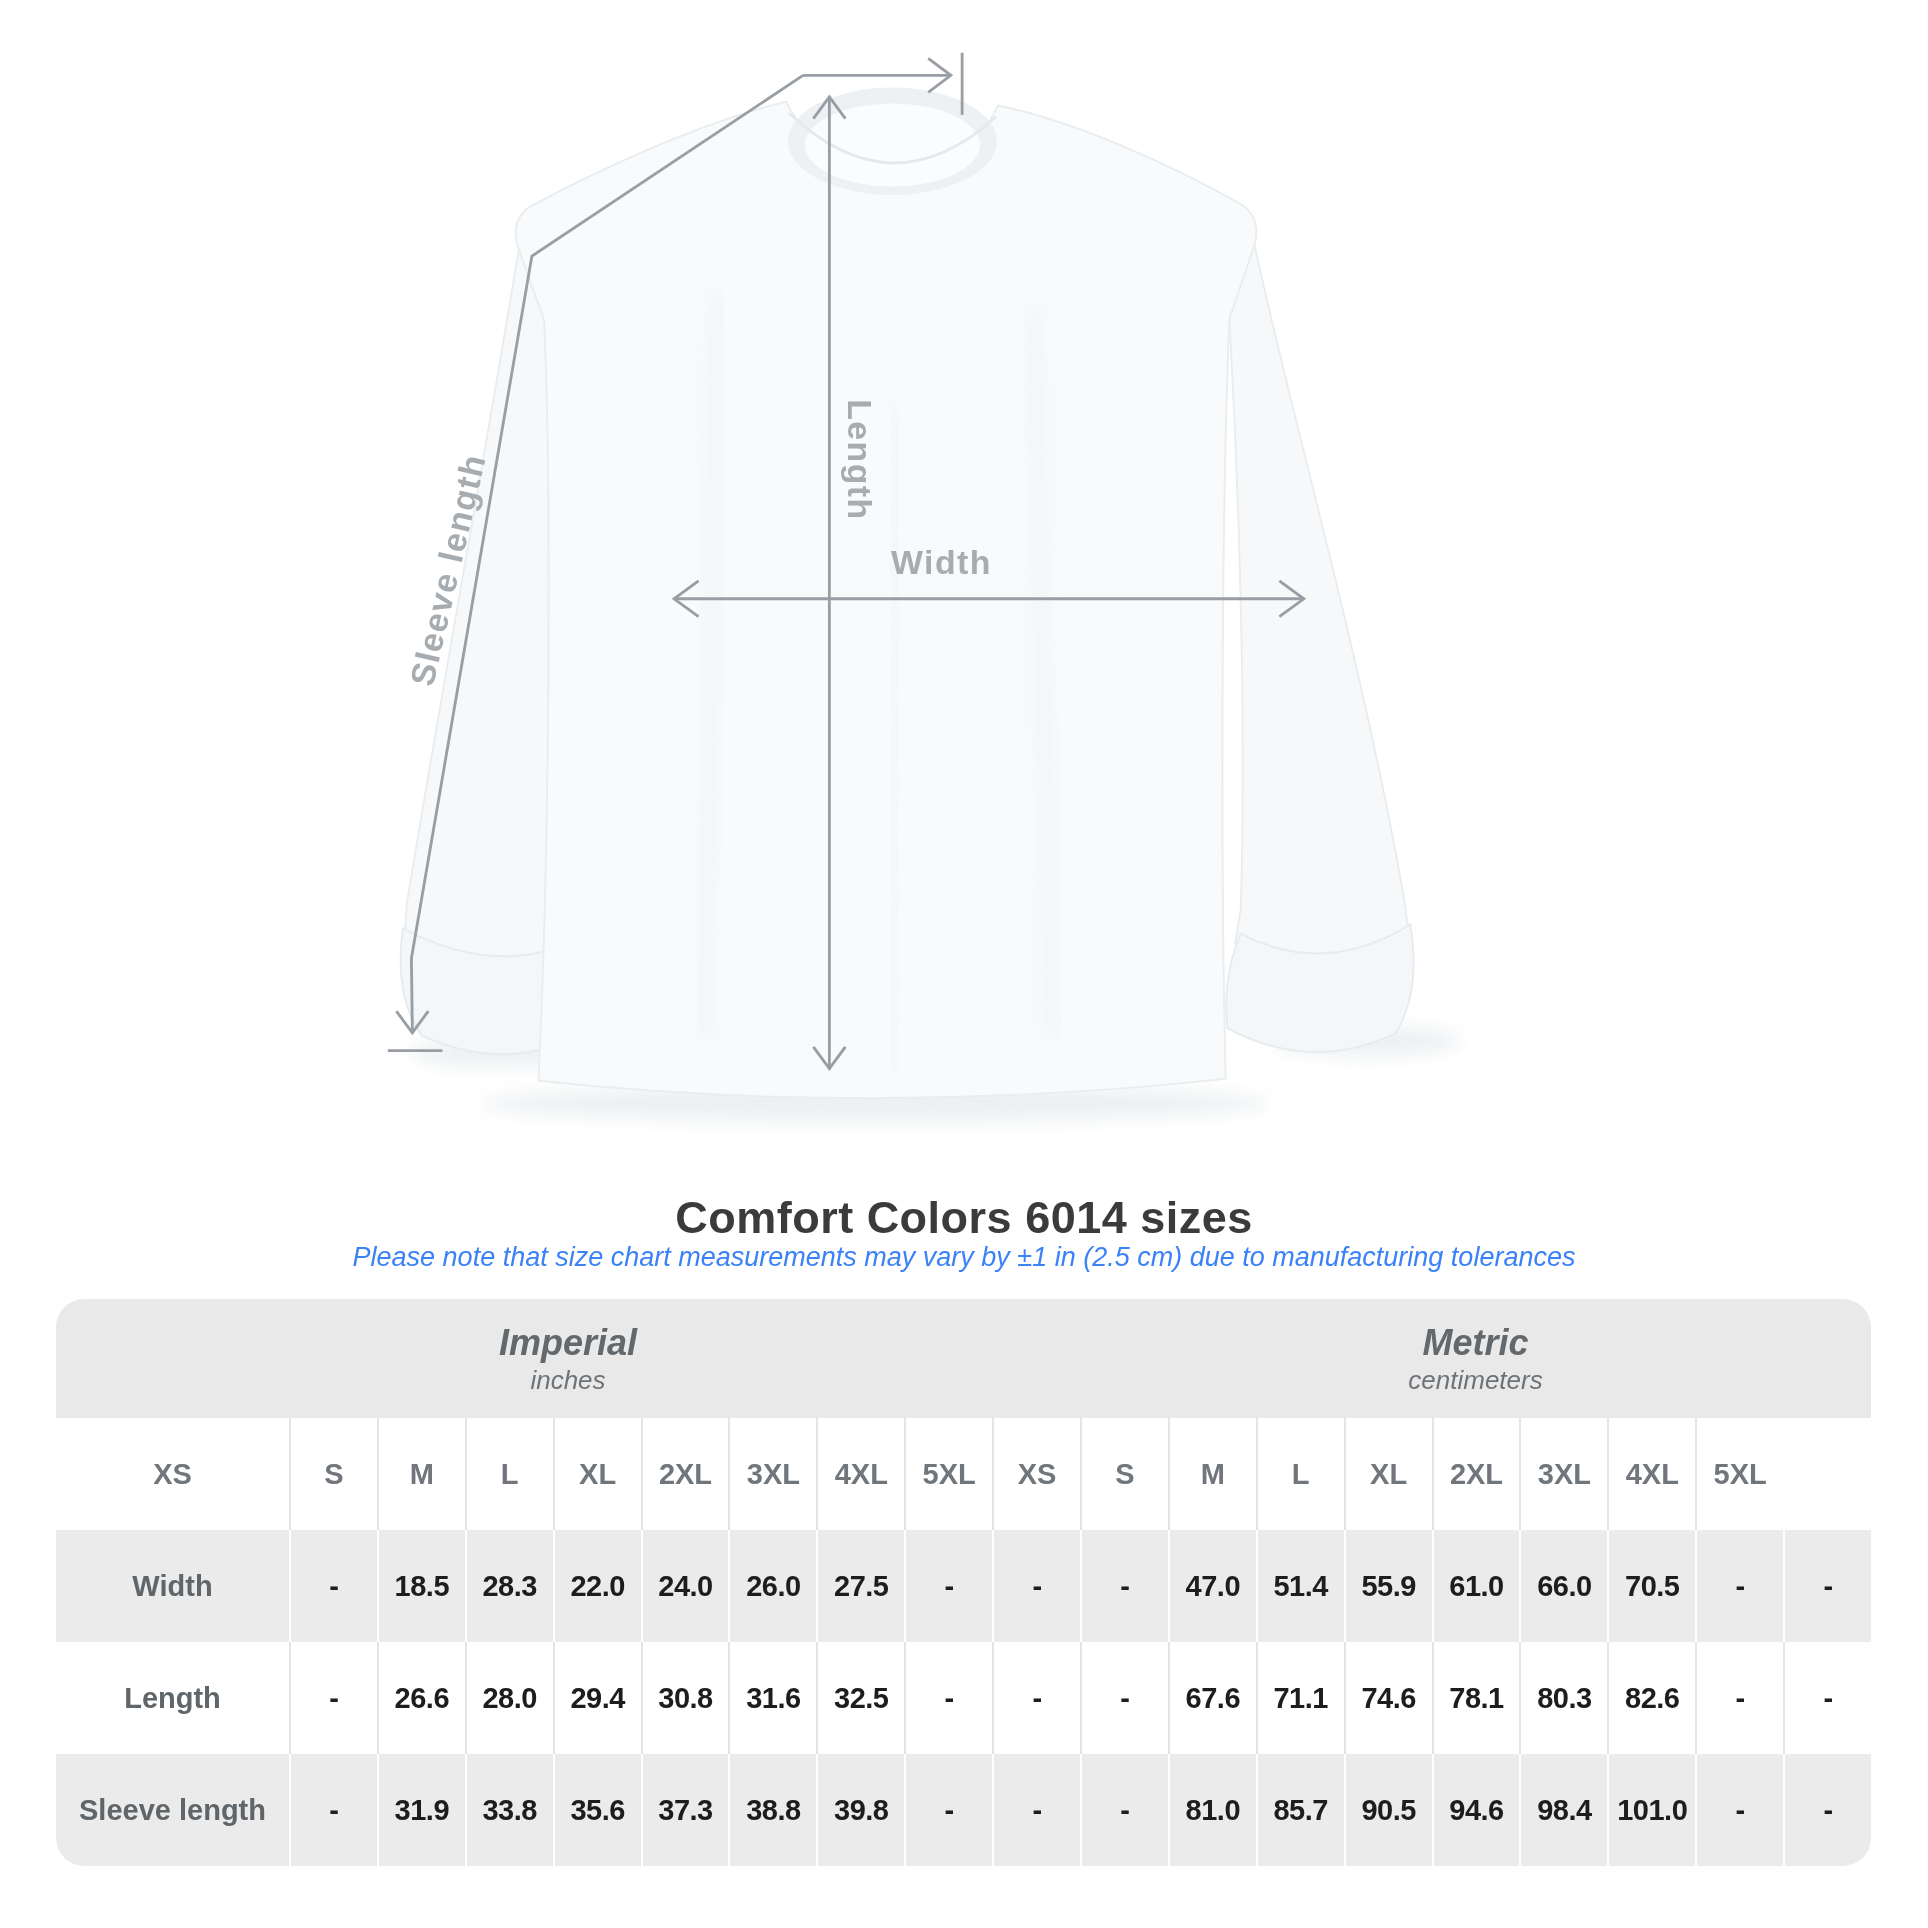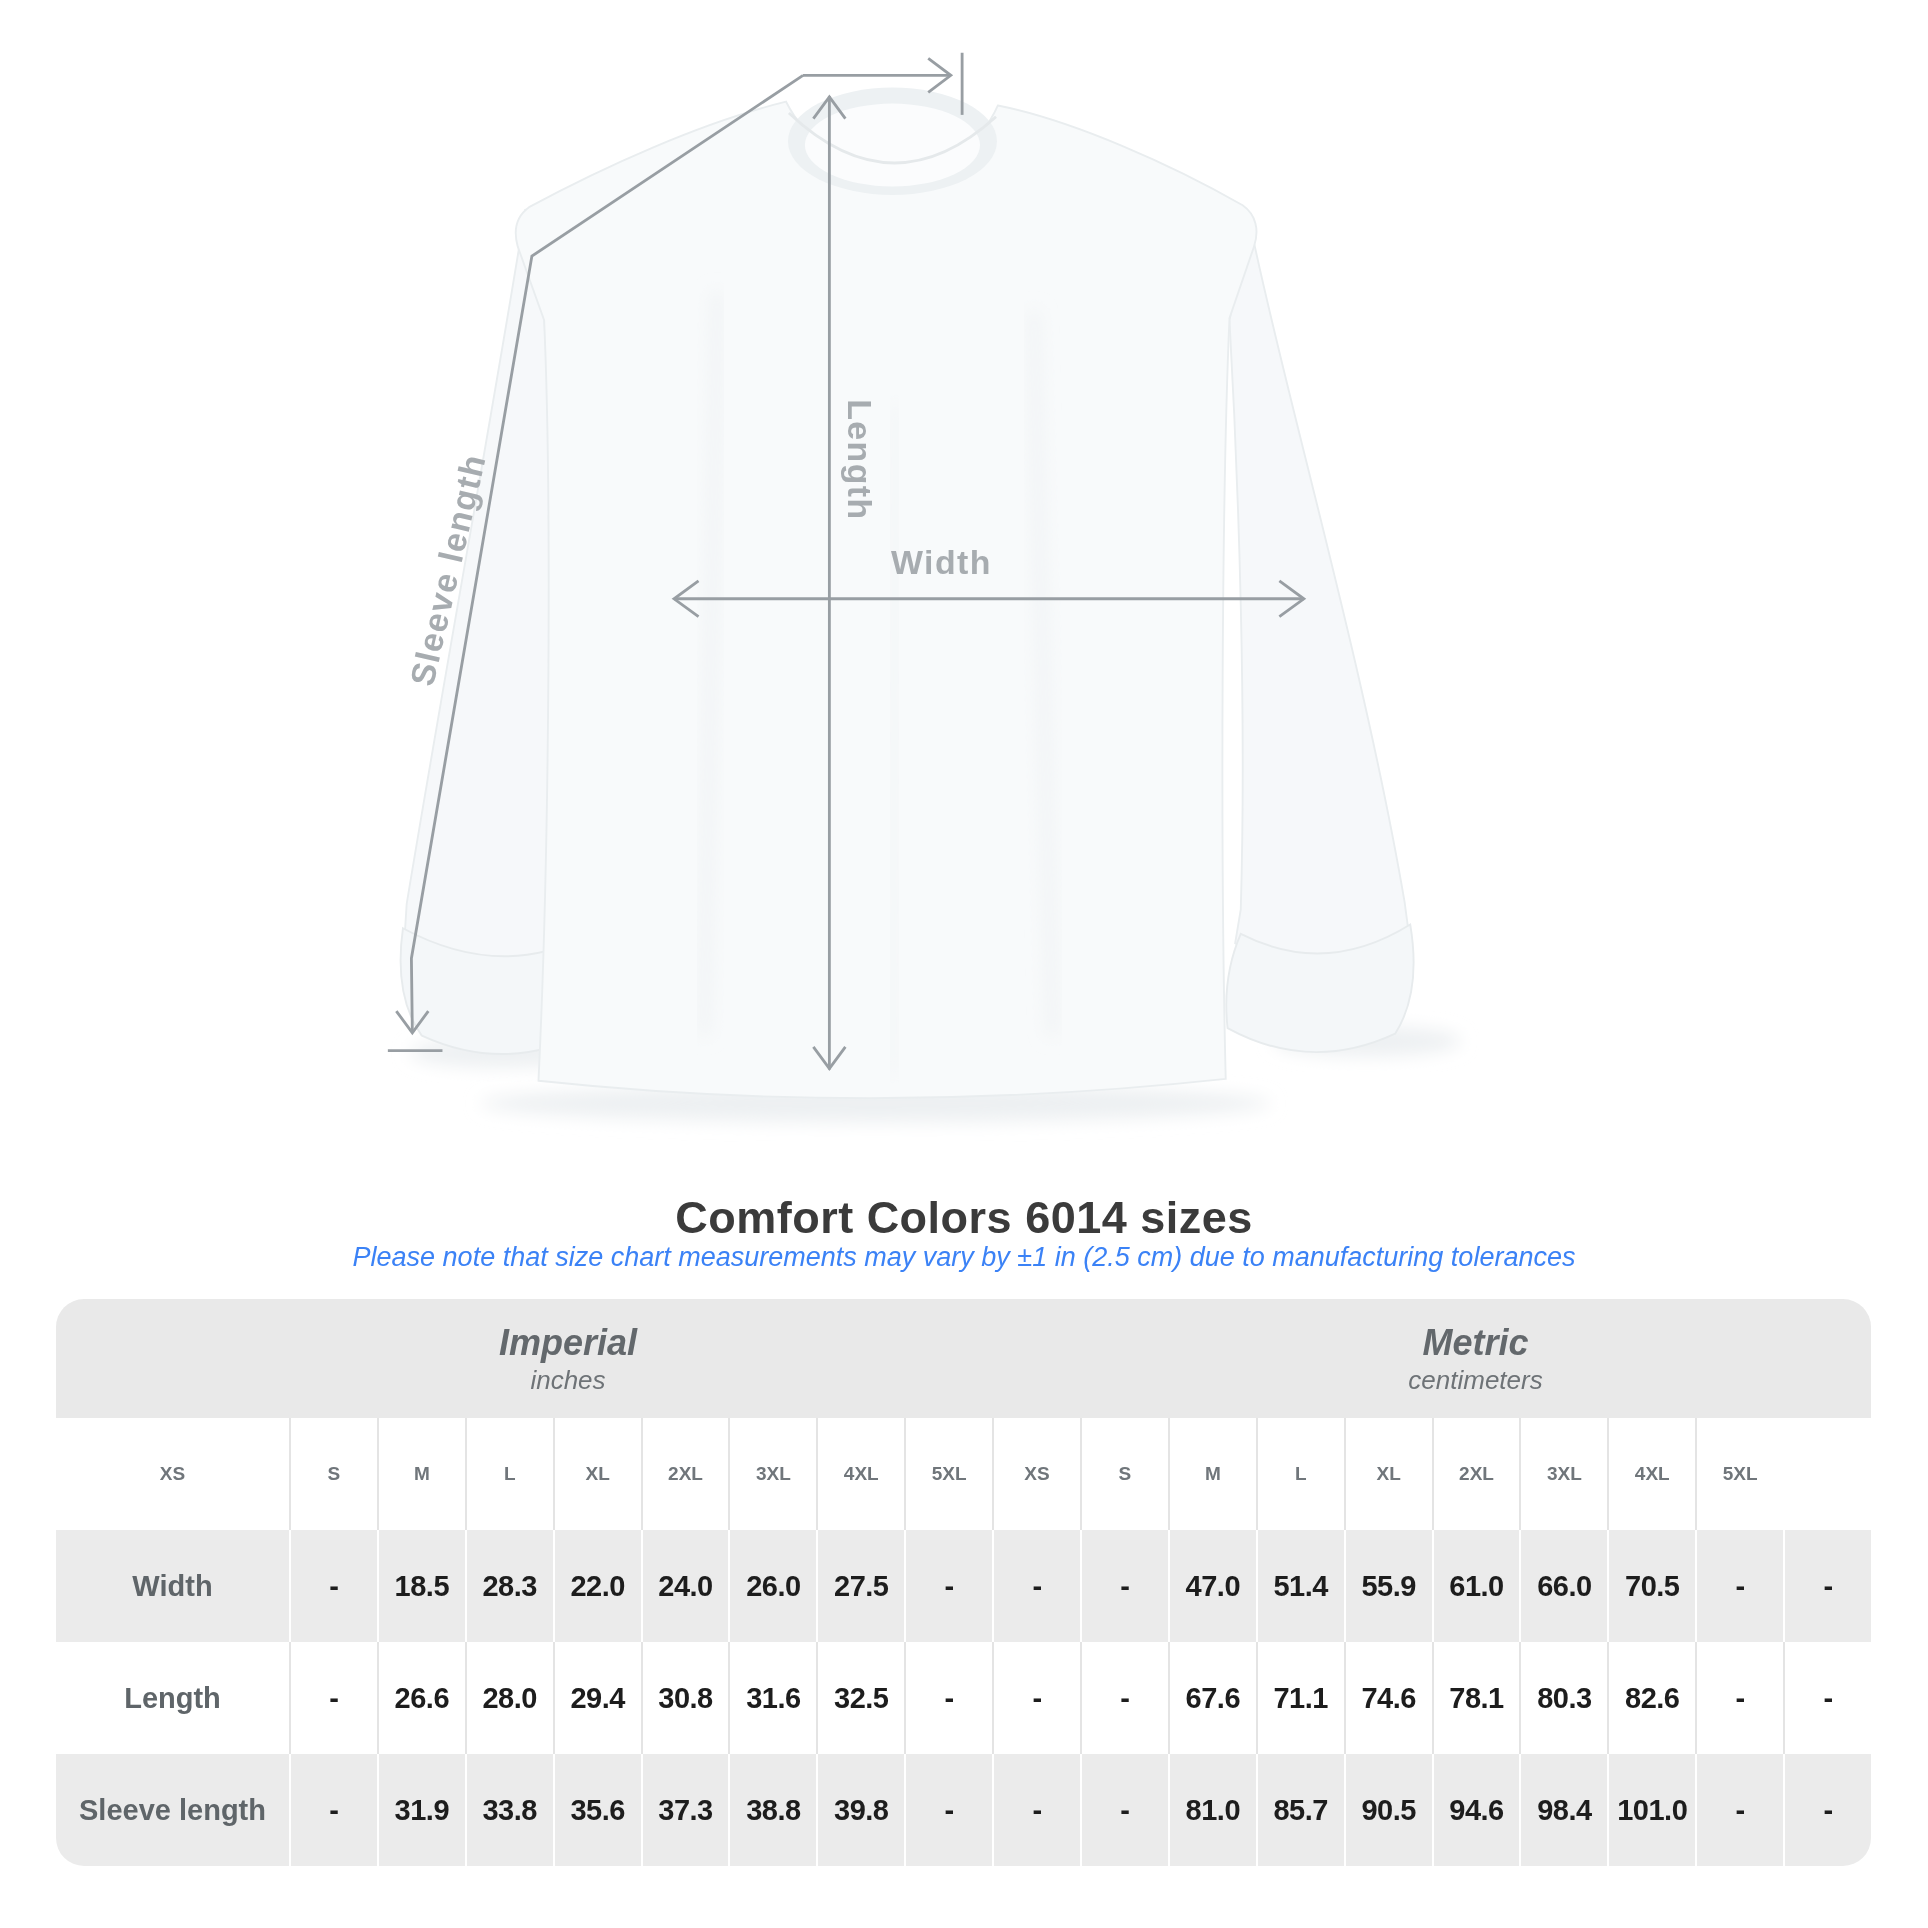--- a/index.html
+++ b/index.html
@@ -26,21 +26,21 @@
   #sec-metric{grid-column:11/20;}
   .sec-name{font-size:36px;font-weight:bold;font-style:italic;color:#63686c;}
   .sec-unit{font-size:26px;font-style:italic;color:#6e7377;}
 
   .trow{display:grid;grid-template-columns:233px repeat(18,1fr);height:112px;overflow:hidden;}
   .row-white{--sep:#e4e4e4;background:#ffffff;}
   .row-gray{--sep:#ffffff;background:#ebebeb;}
   .row-last{border-radius:0 0 28px 28px;}
   .cell{display:flex;align-items:center;justify-content:center;}
   .cell:not(:first-child){border-left:2.8px solid var(--sep);}
-  .size-head{font-weight:bold;color:#70767b;font-size:19px;}
+  .size-head{font-weight:bold;color:#70767b;font-size:29px;}
   .label-cell{font-weight:bold;color:#5f6569;font-size:29px;}
   .value{color:#1d1d1d;font-size:29px;font-weight:bold;letter-spacing:-0.5px;}
 </style>
 </head>
 <body>
 
 <svg id="diagram" viewBox="0 0 2048 1230">
   <defs>
     <filter id="soft" x="-50%" y="-50%" width="200%" height="200%">
       <feGaussianBlur stdDeviation="9"></feGaussianBlur>

